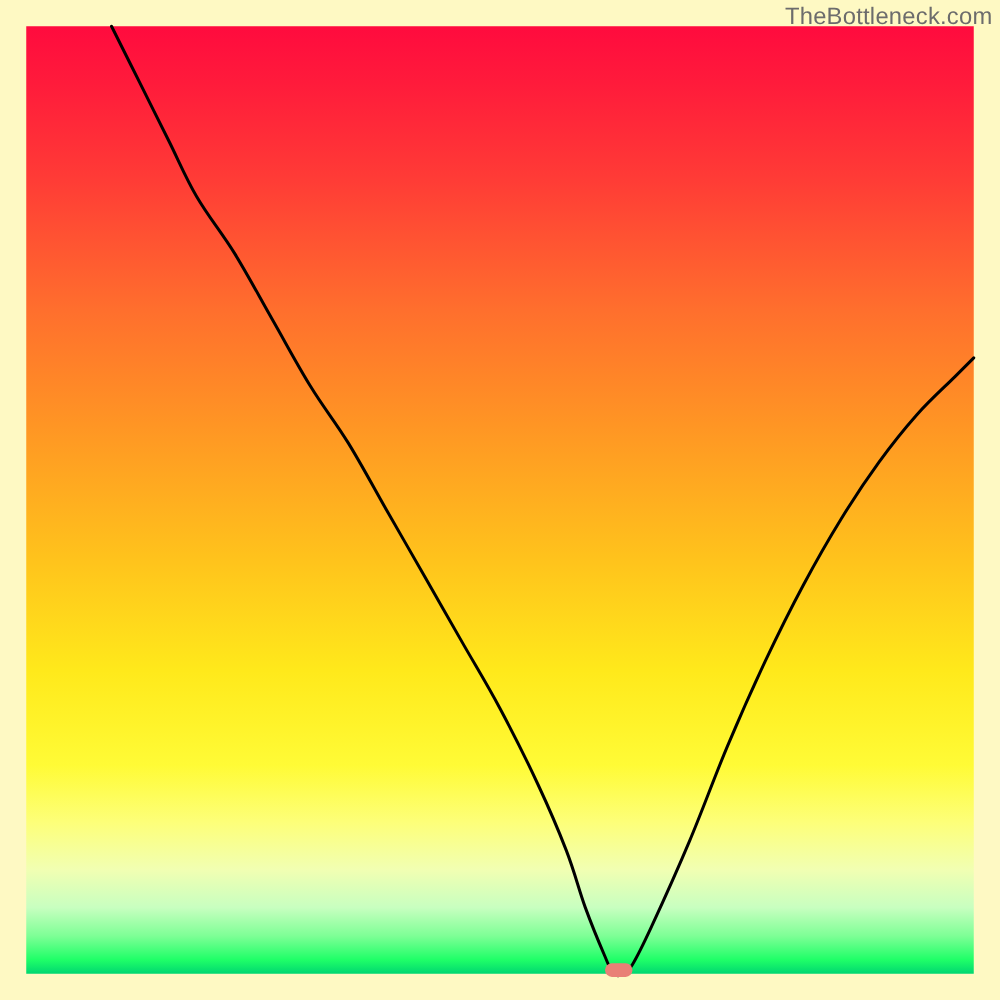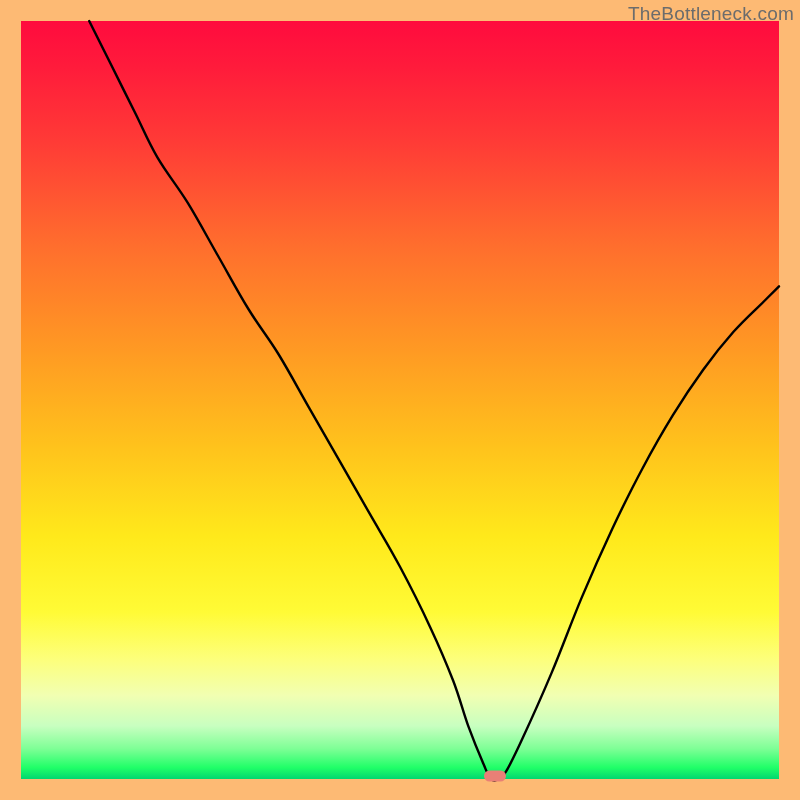--- a/index.html
+++ b/index.html
@@ -8,21 +8,21 @@
     width: 800px;
     height: 800px;
     overflow: hidden;
     background: #000;
     font-family: Arial, Helvetica, sans-serif;
   }
   .frame {
     position: relative;
     width: 800px;
     height: 800px;
-    background: #fdba74;
+    background: #fef9c3;
   }
   .plot {
     position: absolute;
     left: 21px;
     top: 21px;
     width: 758px;
     height: 758px;
     background: linear-gradient(to bottom,
       #ff0b3e 0%,
       #ff1b3b 6%,

